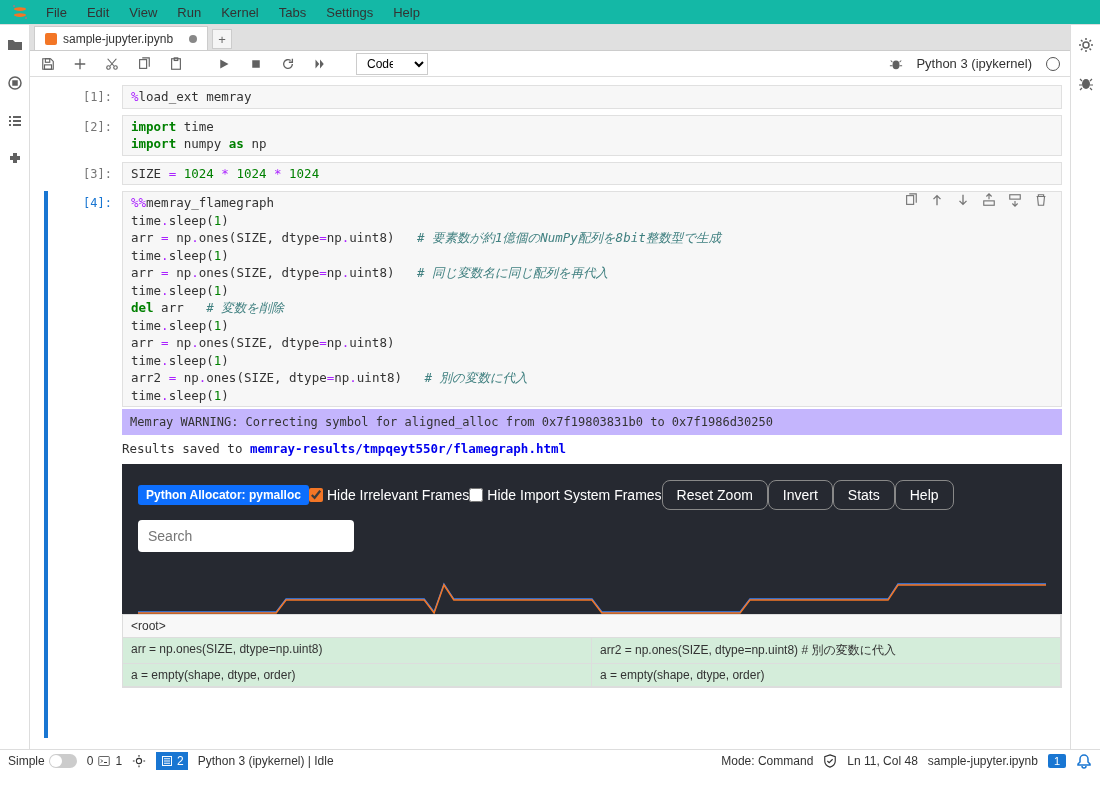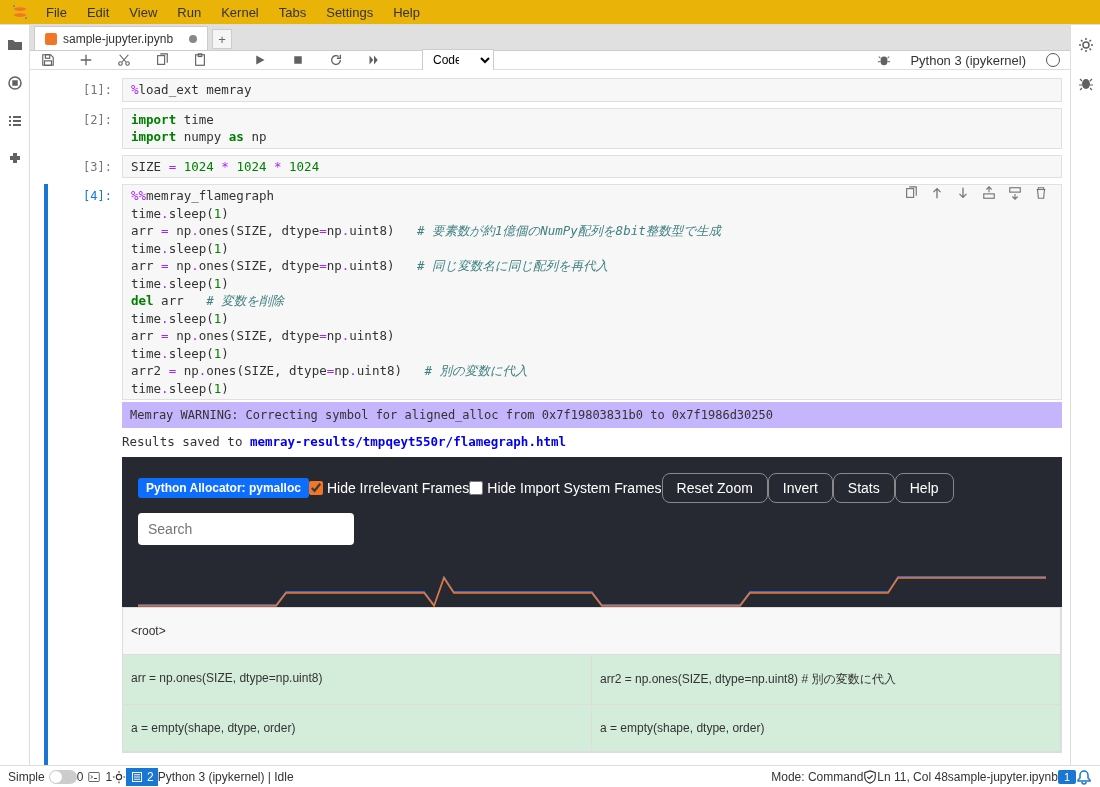--- a/index.html
+++ b/index.html
@@ -1,19 +1,19 @@
 <!DOCTYPE html>
 <html><head>
 <meta charset="utf-8">
 <style>
 * { box-sizing: border-box; margin: 0; padding: 0; }
 body { font-family: -apple-system, BlinkMacSystemFont, "Segoe UI", Helvetica, Arial, sans-serif; font-size: 13px; color: #333; background: #fff; width: 1100px; height: 787px; overflow: hidden; position: relative; }
 
 
-.menubar { height: 25px; display: flex; align-items: center; padding: 0 4px; border-bottom: 1px solid #ddd; background: #eab308; }
+.menubar { height: 25px; display: flex; align-items: center; padding: 0 4px; border-bottom: 1px solid #ddd; background: #14b8a6; }
 .logo { width: 20px; height: 20px; margin: 0 6px; display: flex; align-items: center; justify-content: center; }
 .menubar-item { padding: 3px 10px; cursor: pointer; font-size: 13px; }
 
 
 .left-rail { position: absolute; left: 0; top: 25px; width: 30px; height: 740px; border-right: 1px solid #ddd; display: flex; flex-direction: column; align-items: center; padding-top: 12px; gap: 22px; }
 .left-rail .icon { width: 16px; height: 16px; color: #616161; cursor: pointer; }
 
 
 .right-rail { position: absolute; right: 0; top: 25px; width: 30px; height: 740px; border-left: 1px solid #ddd; display: flex; flex-direction: column; align-items: center; padding-top: 12px; gap: 22px; }
 .right-rail .icon { width: 16px; height: 16px; color: #616161; cursor: pointer; }
@@ -22,21 +22,21 @@
 .main { position: absolute; left: 30px; right: 30px; top: 25px; bottom: 22px; display: flex; flex-direction: column; }
 
 
 .tabbar { height: 26px; background: #e0e0e0; border-bottom: 1px solid #ccc; display: flex; align-items: flex-end; }
 .tab { background: #fff; border: 1px solid #ccc; border-bottom: none; padding: 4px 10px; display: flex; align-items: center; gap: 6px; font-size: 12px; margin-left: 4px; height: 24px; }
 .tab-icon { width: 12px; height: 12px; background: #f37626; border-radius: 2px; display: inline-block; }
 .tab-dirty { width: 8px; height: 8px; border-radius: 50%; background: #888; display: inline-block; margin-left: 10px; }
 .tab-add { width: 20px; height: 20px; display: flex; align-items: center; justify-content: center; margin-left: 4px; cursor: pointer; color: #666; border: 1px solid #ccc; background: #f5f5f5; margin-bottom: 1px; }
 
 
-.toolbar { height: 19px; border-bottom: 1px solid #ddd; display: flex; align-items: center; padding: 0 6px; gap: 14px; background: #fff; }
+.toolbar { height: 26px; border-bottom: 1px solid #ddd; display: flex; align-items: center; padding: 0 6px; gap: 8px; background: #fff; }
 .toolbar .tbtn { width: 24px; height: 24px; display: flex; align-items: center; justify-content: center; cursor: pointer; color: #616161; }
 .toolbar .sep { width: 8px; }
 .toolbar select { font-size: 12px; padding: 2px 18px 2px 6px; border: 1px solid #ccc; background: #fff; width: 72px; }
 .toolbar .spacer { flex: 1; }
 .toolbar .kernel-name { font-size: 13px; margin-right: 6px; }
 .toolbar .kernel-circle { width: 14px; height: 14px; border: 1.5px solid #555; border-radius: 50%; margin-right: 4px; }
 
 
 .notebook { flex: 1; overflow-y: auto; padding: 8px 8px 8px 32px; background: #fff; }
 .cell { display: flex; margin-bottom: 6px; }
@@ -65,30 +65,30 @@
 .fg-badge { background: #0d6efd; color: #fff; padding: 3px 8px; border-radius: 3px; font-size: 12px; font-weight: bold; }
 .fg-check { display: flex; align-items: center; gap: 4px; font-size: 14px; }
 .fg-check input { width: 14px; height: 14px; }
 .fg-btn { background: transparent; border: 1px solid #888; color: #fff; padding: 6px 14px; border-radius: 8px; font-size: 14px; cursor: pointer; }
 .fg-search { background: #fff; border: none; padding: 8px 10px; border-radius: 4px; width: 216px; font-size: 14px; color: #555; }
 .fg-chart { height: 50px; position: relative; margin-top: 12px; }
 .fg-chart svg { width: 100%; height: 100%; }
 
 .fg-table { background: #fff; color: #333; border: 1px solid #ddd; margin-top: 0; }
 .fg-row { display: flex; border-bottom: 1px solid #ddd; }
-.fg-cell { flex: 1; padding: 16px 8px; font-size: 12px; border-right: 1px solid #ddd; }
+.fg-cell { flex: 1; padding: 4px 8px; font-size: 12px; border-right: 1px solid #ddd; }
 .fg-row.root { background: #f8f8f8; }
 .fg-row.green { background: #d4edda; }
 
 
 .cell-toolbar { position: absolute; right: 12px; top: 2px; display: flex; gap: 10px; color: #757575; }
 .cell-toolbar .ct { width: 16px; height: 16px; cursor: pointer; }
 
 
-.statusbar { position: absolute; bottom: 0; left: 0; right: 0; height: 22px; border-top: 1px solid #ddd; display: flex; align-items: center; padding: 0 8px; font-size: 12px; background: #fff; }
+.statusbar { position: absolute; bottom: 16px; left: 0; right: 0; height: 22px; border-top: 1px solid #ddd; display: flex; align-items: center; padding: 0 8px; font-size: 12px; background: #fff; gap: 10px; }
 .statusbar .spacer { flex: 1; }
 .sb-item { display: flex; align-items: center; gap: 4px; }
 .sb-toggle { width: 28px; height: 14px; background: #ccc; border-radius: 7px; position: relative; }
 .sb-toggle::after { content: ""; width: 12px; height: 12px; background: #fff; border-radius: 50%; position: absolute; left: 1px; top: 1px; }
 .sb-badge { background: #1976d2; color: #fff; padding: 1px 6px; border-radius: 2px; font-size: 11px; }
 .sb-bell { color: #1976d2; }
 .sb-pill { background:#1976d2; color:#fff; padding:2px 4px; display:flex; align-items:center; gap:3px; }
 
 svg { display: block; }
 </style>

